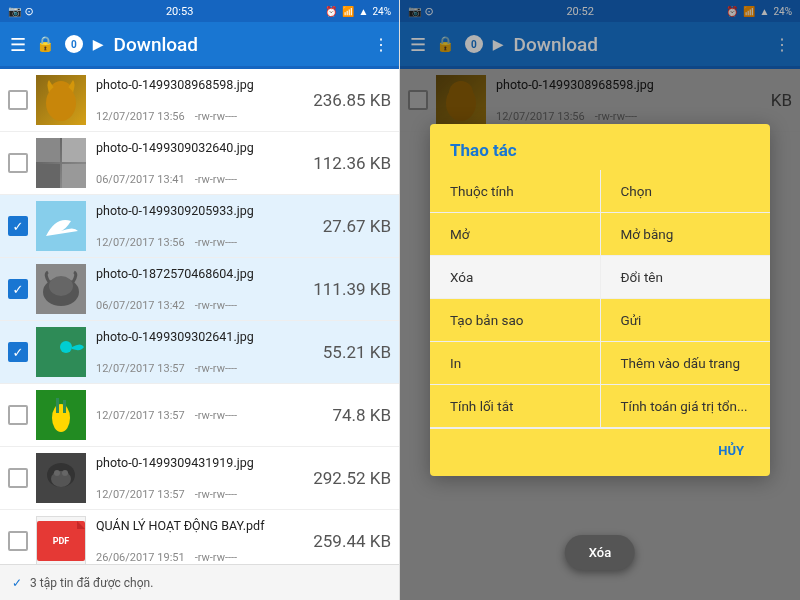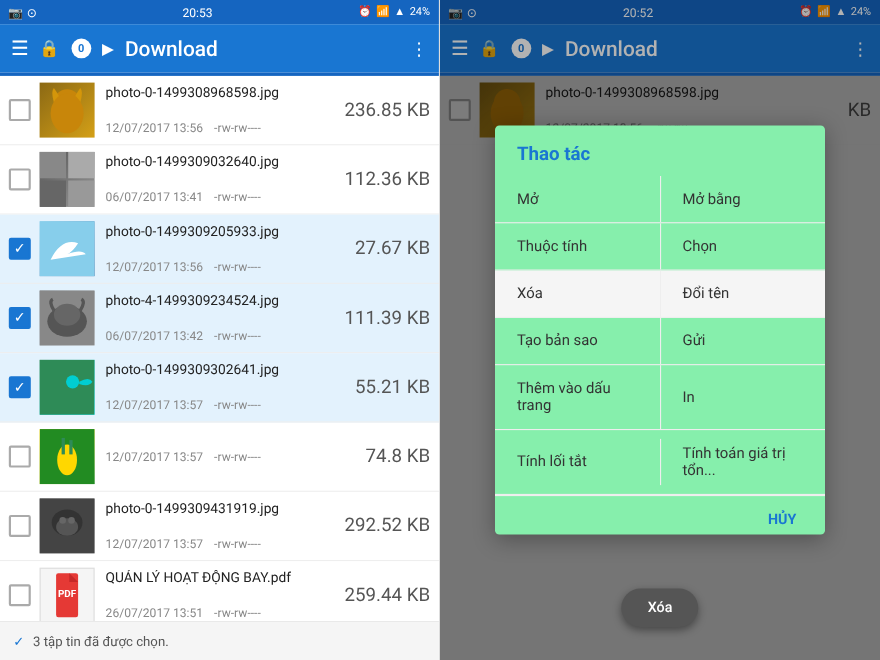--- a/index.html
+++ b/index.html
@@ -200,23 +200,23 @@
     .dialog-overlay {
       position: absolute;
       top: 0; left: 0; right: 0; bottom: 0;
       background: rgba(0,0,0,0.3);
       display: flex;
       align-items: center;
       justify-content: center;
       z-index: 10;
     }
     .dialog {
-      background: #86efac;
+      background: #fde047;
       border-radius: 4px;
-      width: 300px;
+      width: 340px;
       padding: 0;
       box-shadow: 0 4px 20px rgba(0,0,0,0.3);
       position: relative;
     }
     .dialog-title {
       font-size: 17px;
       font-weight: bold;
       color: #1976D2;
       padding: 16px 20px 10px 20px;
     }
@@ -237,21 +237,21 @@
     }
     .dialog-cell:first-child {
       border-right: 1px solid #eee;
     }
     .dialog-row.highlighted {
       background: #f5f5f5;
     }
     .dialog-actions {
       display: flex;
       justify-content: flex-end;
-      padding: 8px 16px 0 16px;
+      padding: 8px 16px 12px 16px;
       border-top: 1px solid #eee;
     }
     .dialog-cancel-btn {
       color: #1976D2;
       font-size: 13px;
       font-weight: bold;
       cursor: pointer;
       padding: 6px 10px;
       text-transform: uppercase;
     }
@@ -268,21 +268,21 @@
       padding: 10px 24px;
       font-size: 13px;
       font-weight: 500;
       box-shadow: 0 3px 8px rgba(0,0,0,0.4);
       cursor: pointer;
       z-index: 20;
     }
 
     
     .pdf-icon {
-      width: 20px;
+      width: 48px;
       height: 40px;
       background: #e53935;
       display: flex;
       align-items: center;
       justify-content: center;
       color: white;
       font-size: 9px;
       font-weight: bold;
       border-radius: 2px;
       position: relative;
@@ -390,21 +390,21 @@
       <div class="file-thumbnail thumb-buffalo">
         <svg width="50" height="50" viewBox="0 0 50 50">
             <rect width="50" height="50" fill="#888"></rect>
             <ellipse cx="25" cy="28" rx="18" ry="14" fill="#555"></ellipse>
             <ellipse cx="25" cy="22" rx="12" ry="10" fill="#666"></ellipse>
             <path d="M13 18 Q8 10 12 8" stroke="#555" stroke-width="3" fill="none"></path>
             <path d="M37 18 Q42 10 38 8" stroke="#555" stroke-width="3" fill="none"></path>
           </svg>
       </div>
       <div class="file-info">
-        <span class="file-name">photo-4-1499309234524.jpg</span>
+        <span class="file-name">photo-0-1872570468604.jpg</span>
         <div class="file-meta">
           <span>06/07/2017 13:42</span>
           <span>-rw-rw----</span>
         </div>
       </div>
       <span class="file-size">111.39 KB</span>
     </div>
 
     <div class="file-item checked">
       <div class="file-checkbox checked">✓</div>
@@ -466,21 +466,21 @@
     </div>
 
     <div class="file-item">
       <div class="file-checkbox"></div>
       <div class="file-thumbnail" style="background:#f5f5f5;border:1px solid #ddd;display:flex;align-items:center;justify-content:center;">
         <div class="pdf-icon">PDF</div>
       </div>
       <div class="file-info">
         <span class="file-name">QUẢN LÝ HOẠT ĐỘNG BAY.pdf</span>
         <div class="file-meta">
-          <span>26/07/2017 13:51</span>
+          <span>26/06/2017 19:51</span>
           <span>-rw-rw----</span>
         </div>
       </div>
       <span class="file-size">259.44 KB</span>
     </div>
 
   </div>
 
   <div class="bottom-bar">
     <span class="bottom-bar-check">✓</span>
@@ -530,42 +530,42 @@
       <span class="file-size">KB</span>
     </div>
     <div style="padding:80px 20px;color:#999;font-size:12px;text-align:center;"></div>
   </div>
 
   <div class="dialog-overlay">
     <div class="dialog">
       <div class="dialog-title">Thao tác</div>
 
       <div class="dialog-row">
+        <div class="dialog-cell">Thuộc tính</div>
+        <div class="dialog-cell">Chọn</div>
+      </div>
+
+      <div class="dialog-row">
         <div class="dialog-cell">Mở</div>
         <div class="dialog-cell">Mở bằng</div>
-      </div>
-
-      <div class="dialog-row">
-        <div class="dialog-cell">Thuộc tính</div>
-        <div class="dialog-cell">Chọn</div>
       </div>
 
       <div class="dialog-row highlighted">
         <div class="dialog-cell">Xóa</div>
         <div class="dialog-cell">Đổi tên</div>
       </div>
 
       <div class="dialog-row">
         <div class="dialog-cell">Tạo bản sao</div>
         <div class="dialog-cell">Gửi</div>
       </div>
 
       <div class="dialog-row">
+        <div class="dialog-cell">In</div>
         <div class="dialog-cell">Thêm vào dấu trang</div>
-        <div class="dialog-cell">In</div>
       </div>
 
       <div class="dialog-row">
         <div class="dialog-cell">Tính lối tắt</div>
         <div class="dialog-cell">Tính toán giá trị tổn...</div>
       </div>
 
       <div class="dialog-actions">
         <span class="dialog-cancel-btn">HỦY</span>
       </div>

